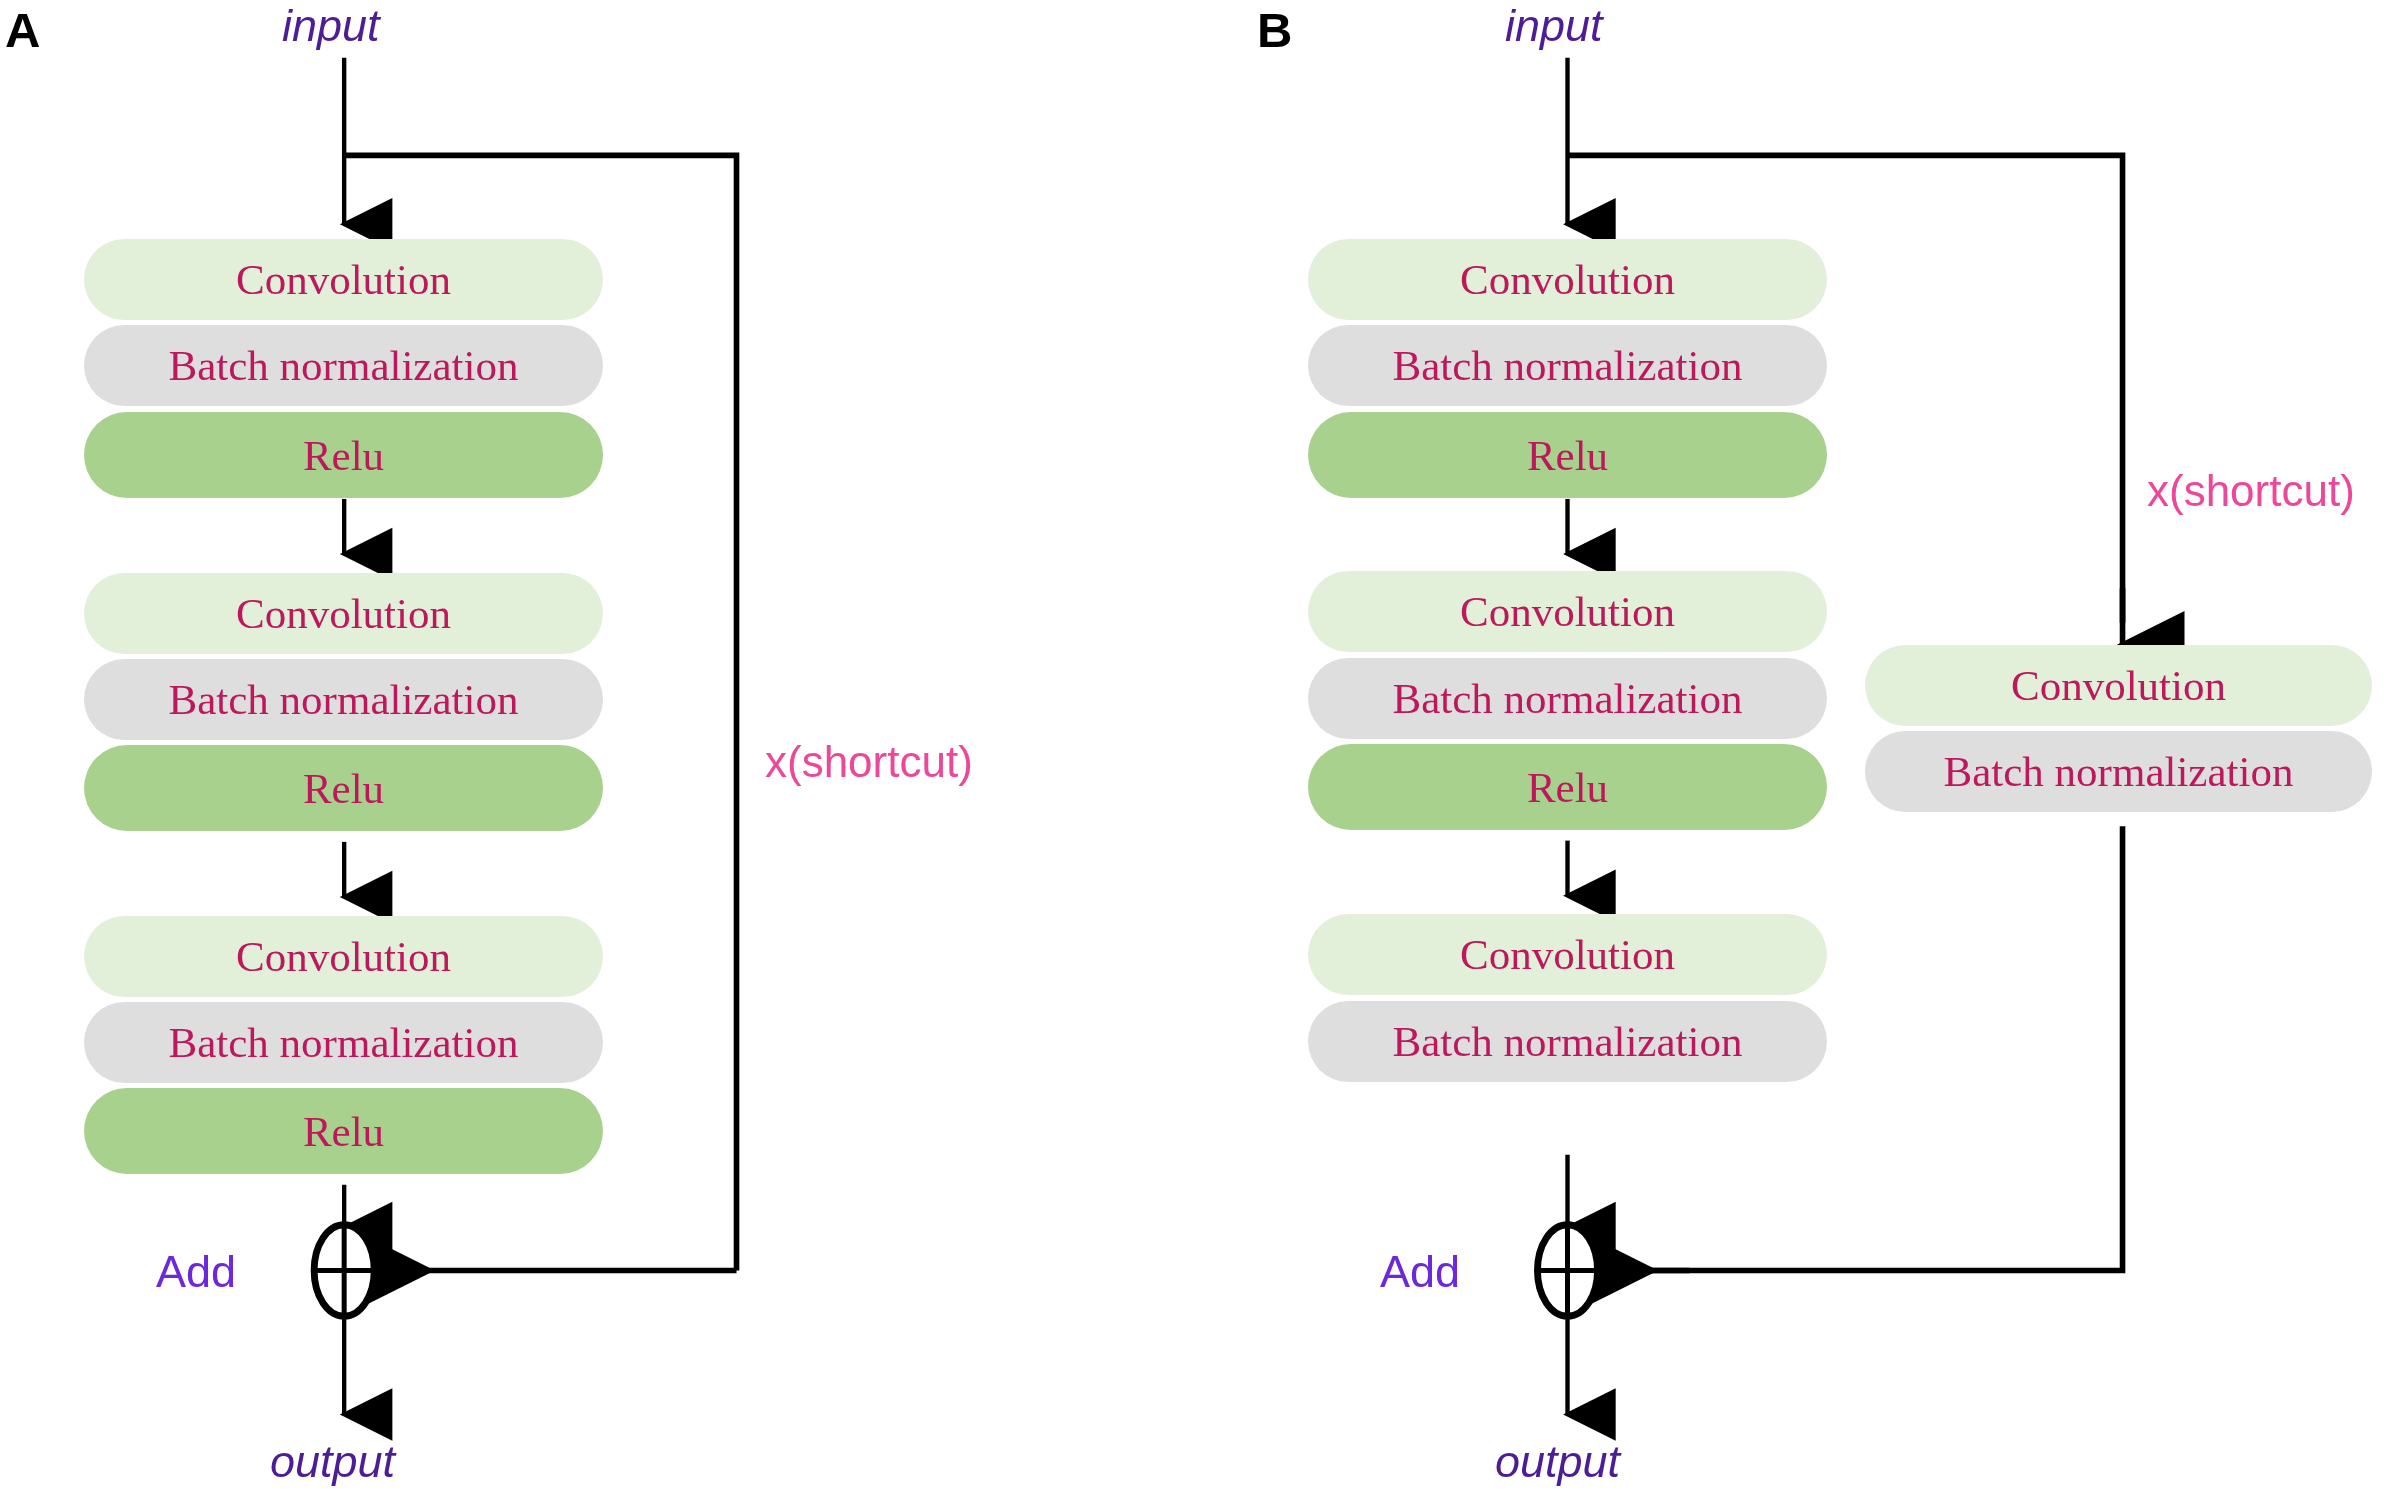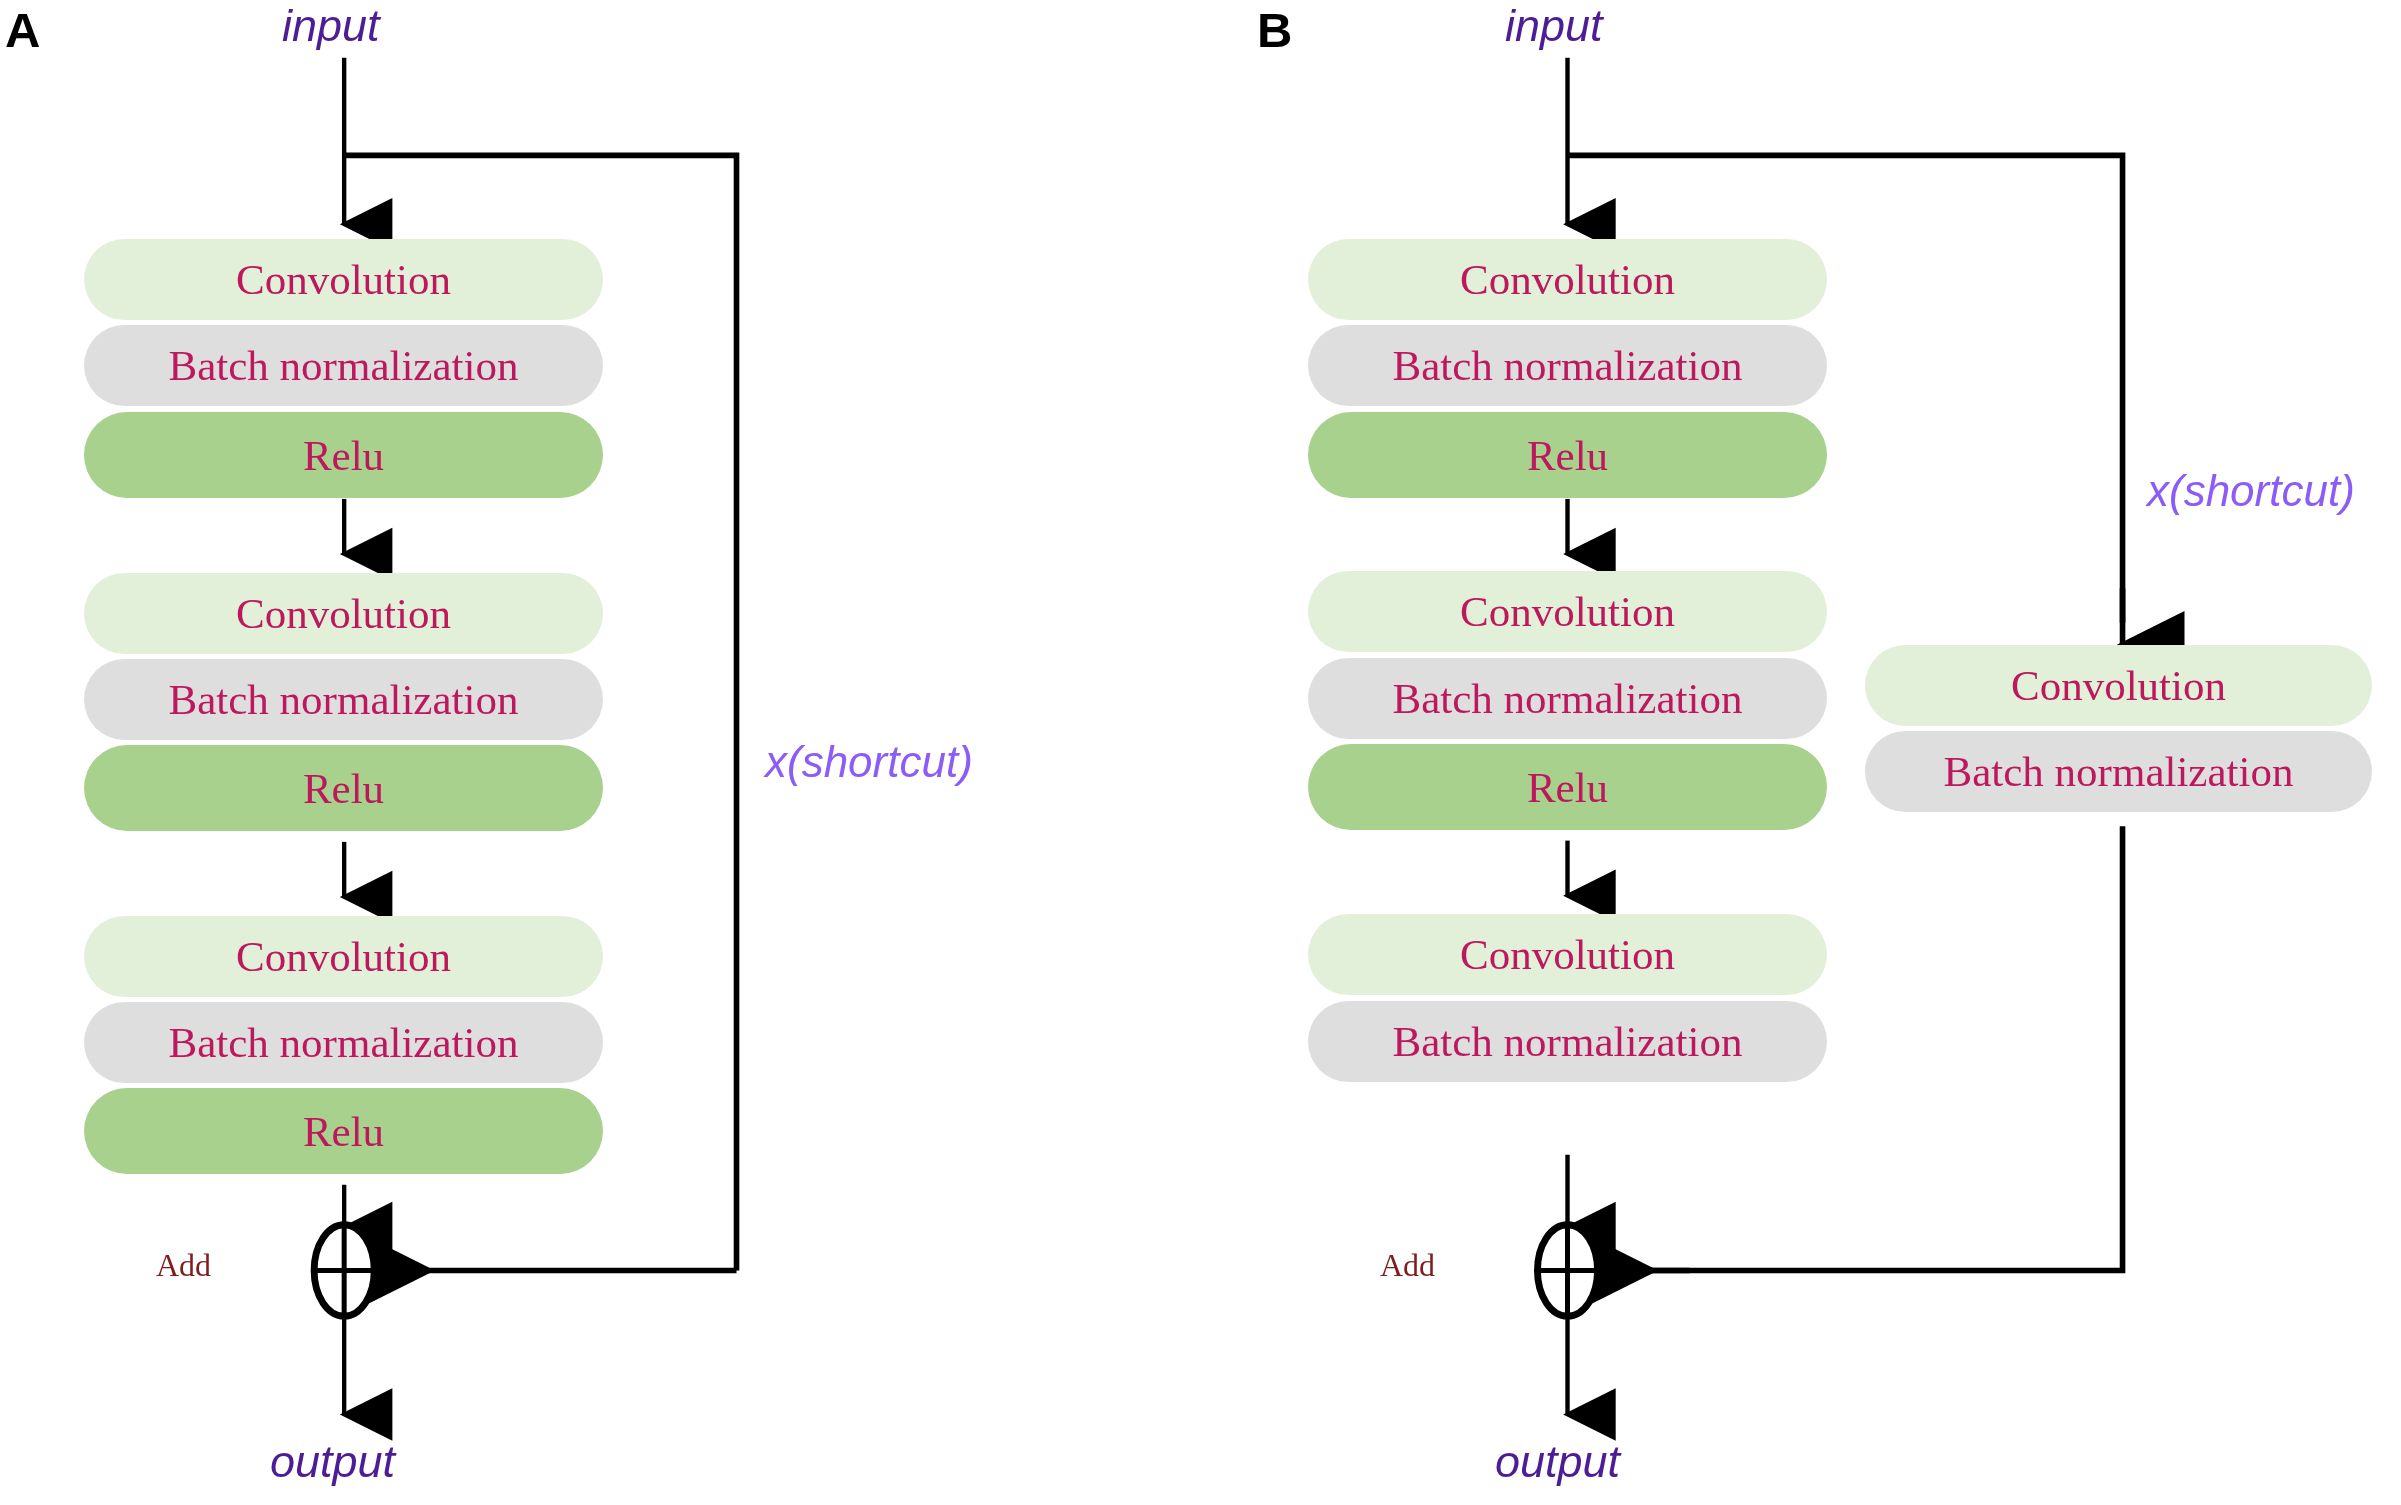--- a/index.html
+++ b/index.html
@@ -30,31 +30,30 @@
     font-family: "Liberation Sans", sans-serif;
     font-style: italic;
     font-size: 45px;
     color: #4c1d95;
     line-height: 1;
     white-space: nowrap;
   }
   .shortcut-label {
     position: absolute;
     font-family: "Liberation Sans", sans-serif;
-    font-style: italic;
     font-size: 44px;
-    color: #8b5cf6;
+    color: #ec4899;
     line-height: 1;
     white-space: nowrap;
   }
   .add-label {
     position: absolute;
-    font-family: Liberation Serif, serif;
-    font-size: 32px;
-    color: #7f1d1d;
+    font-family: Liberation Sans, sans-serif;
+    font-size: 45px;
+    color: #6d28d9;
     line-height: 1;
     white-space: nowrap;
   }
   .block {
     position: absolute;
     display: flex;
     align-items: center;
     justify-content: center;
     border-radius: 6258px;
     font-family: Liberation Serif, serif;

